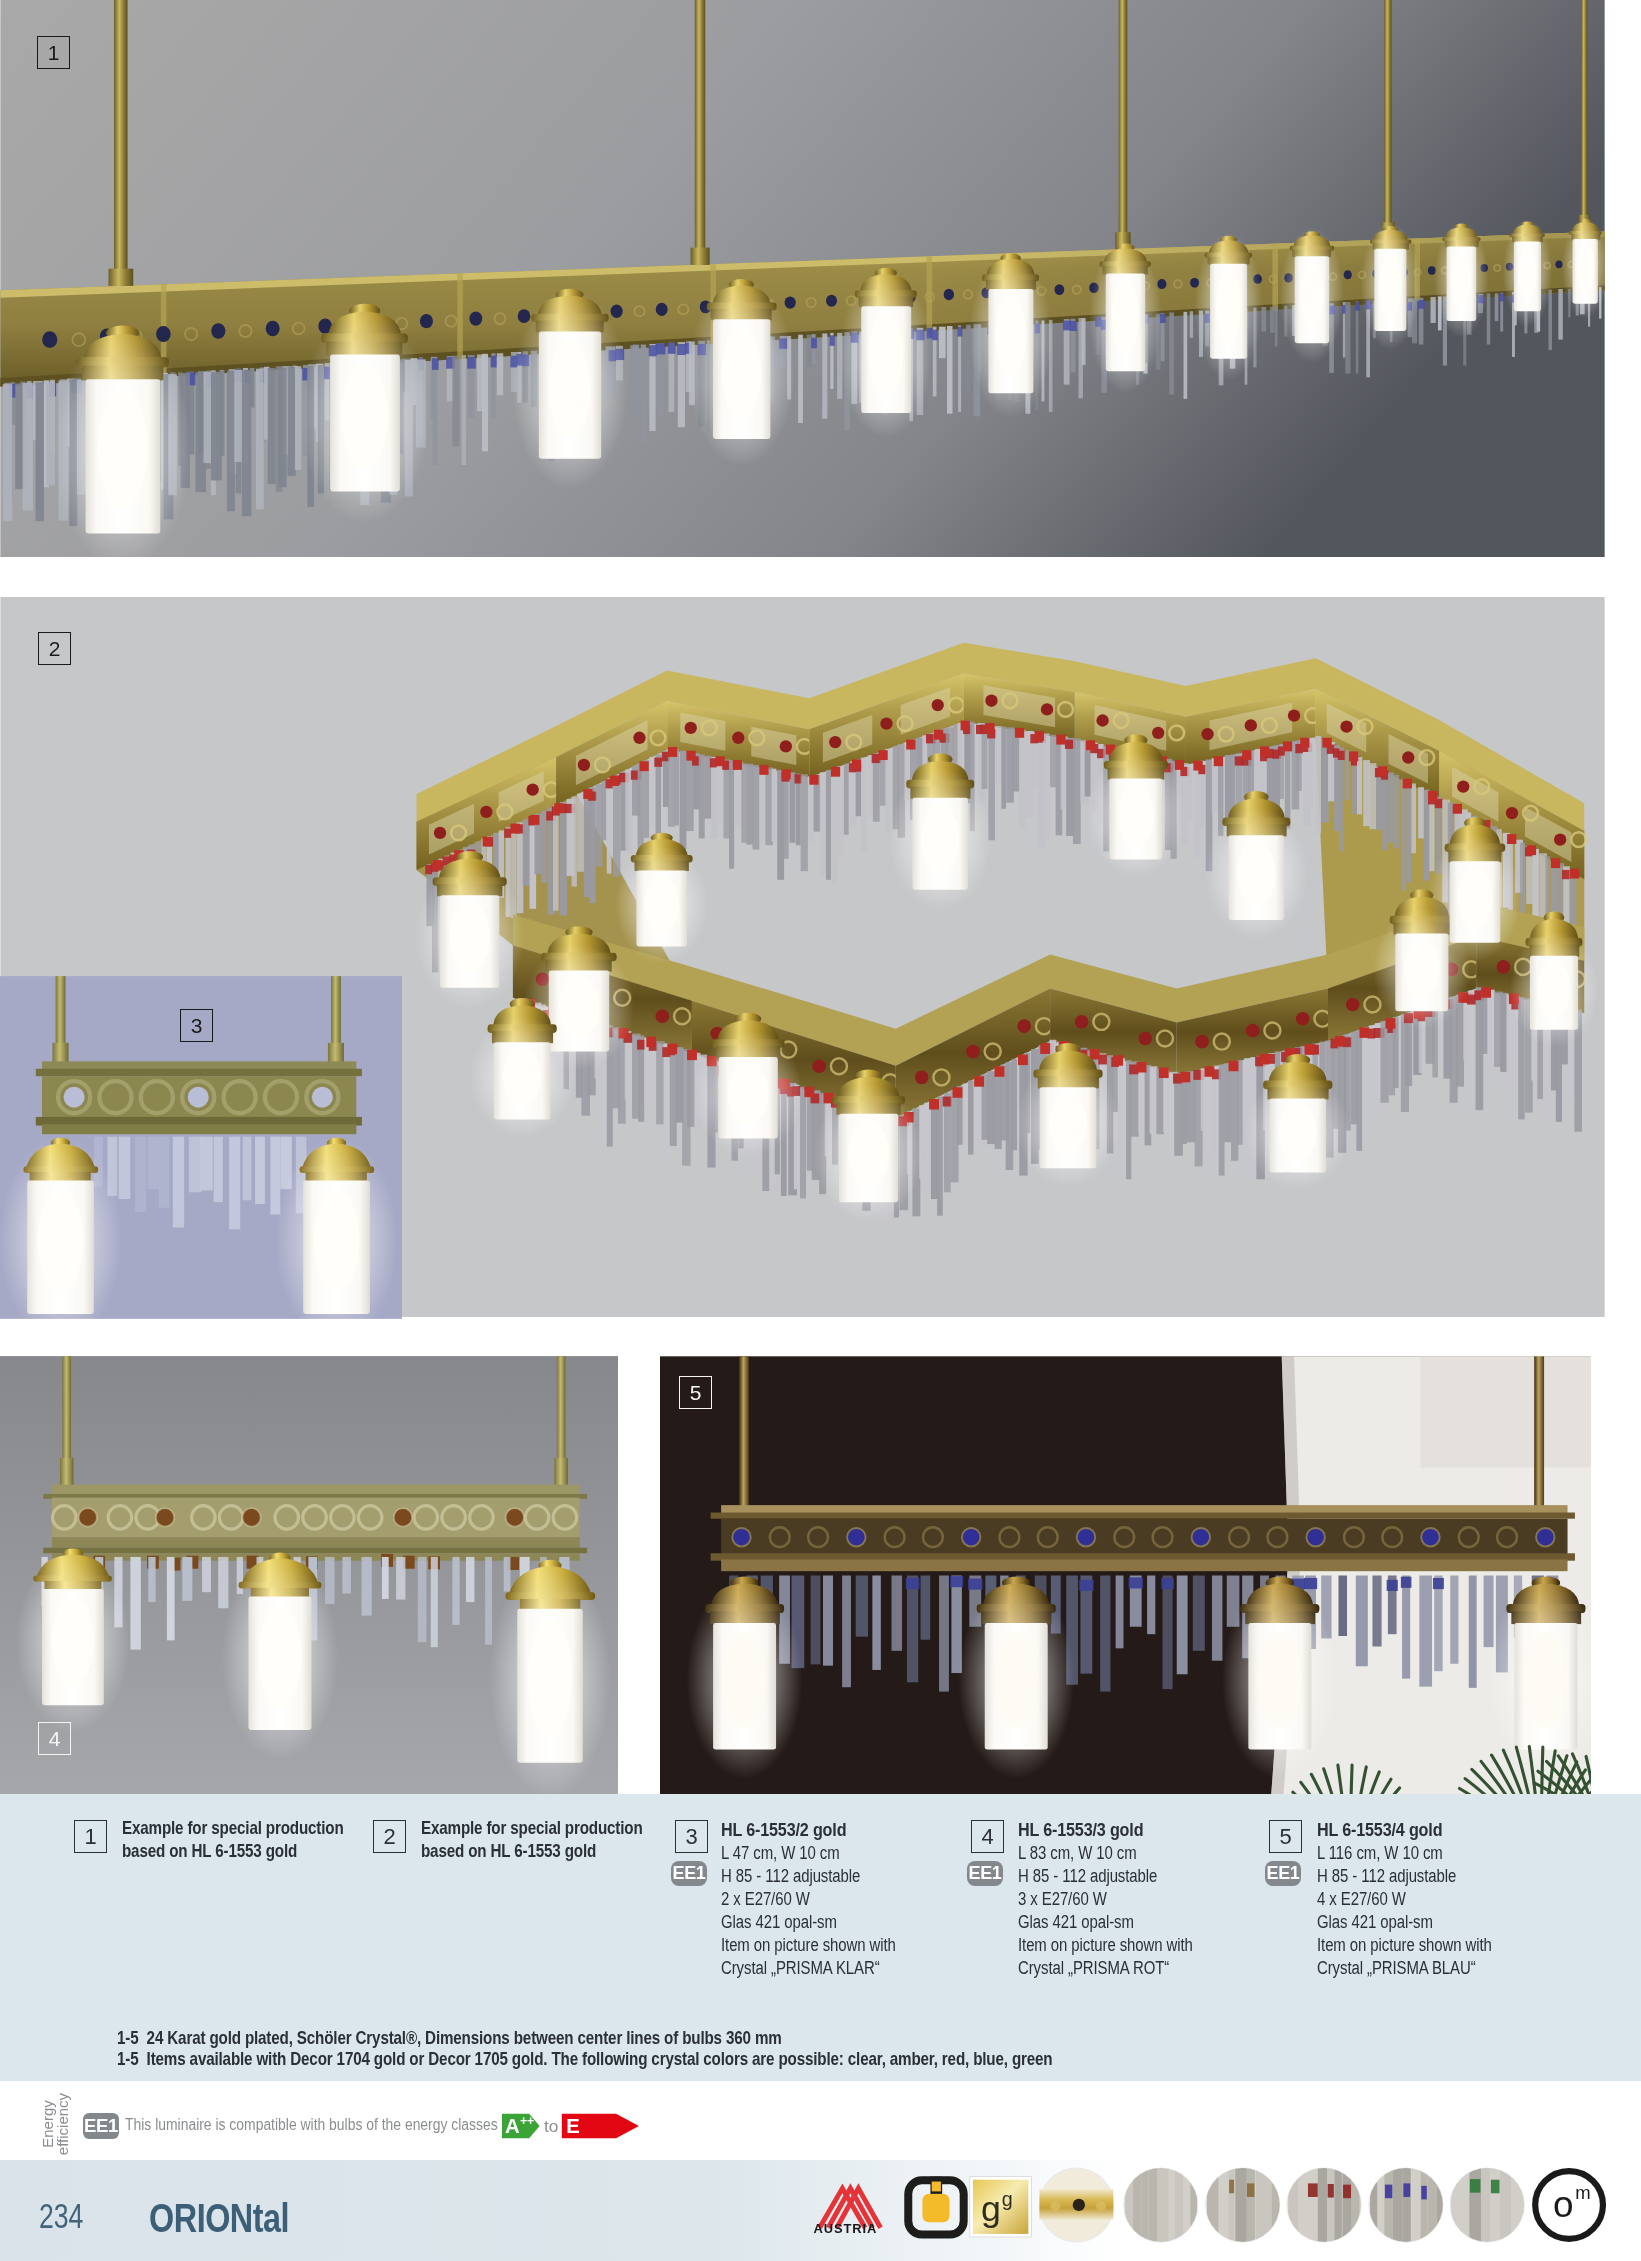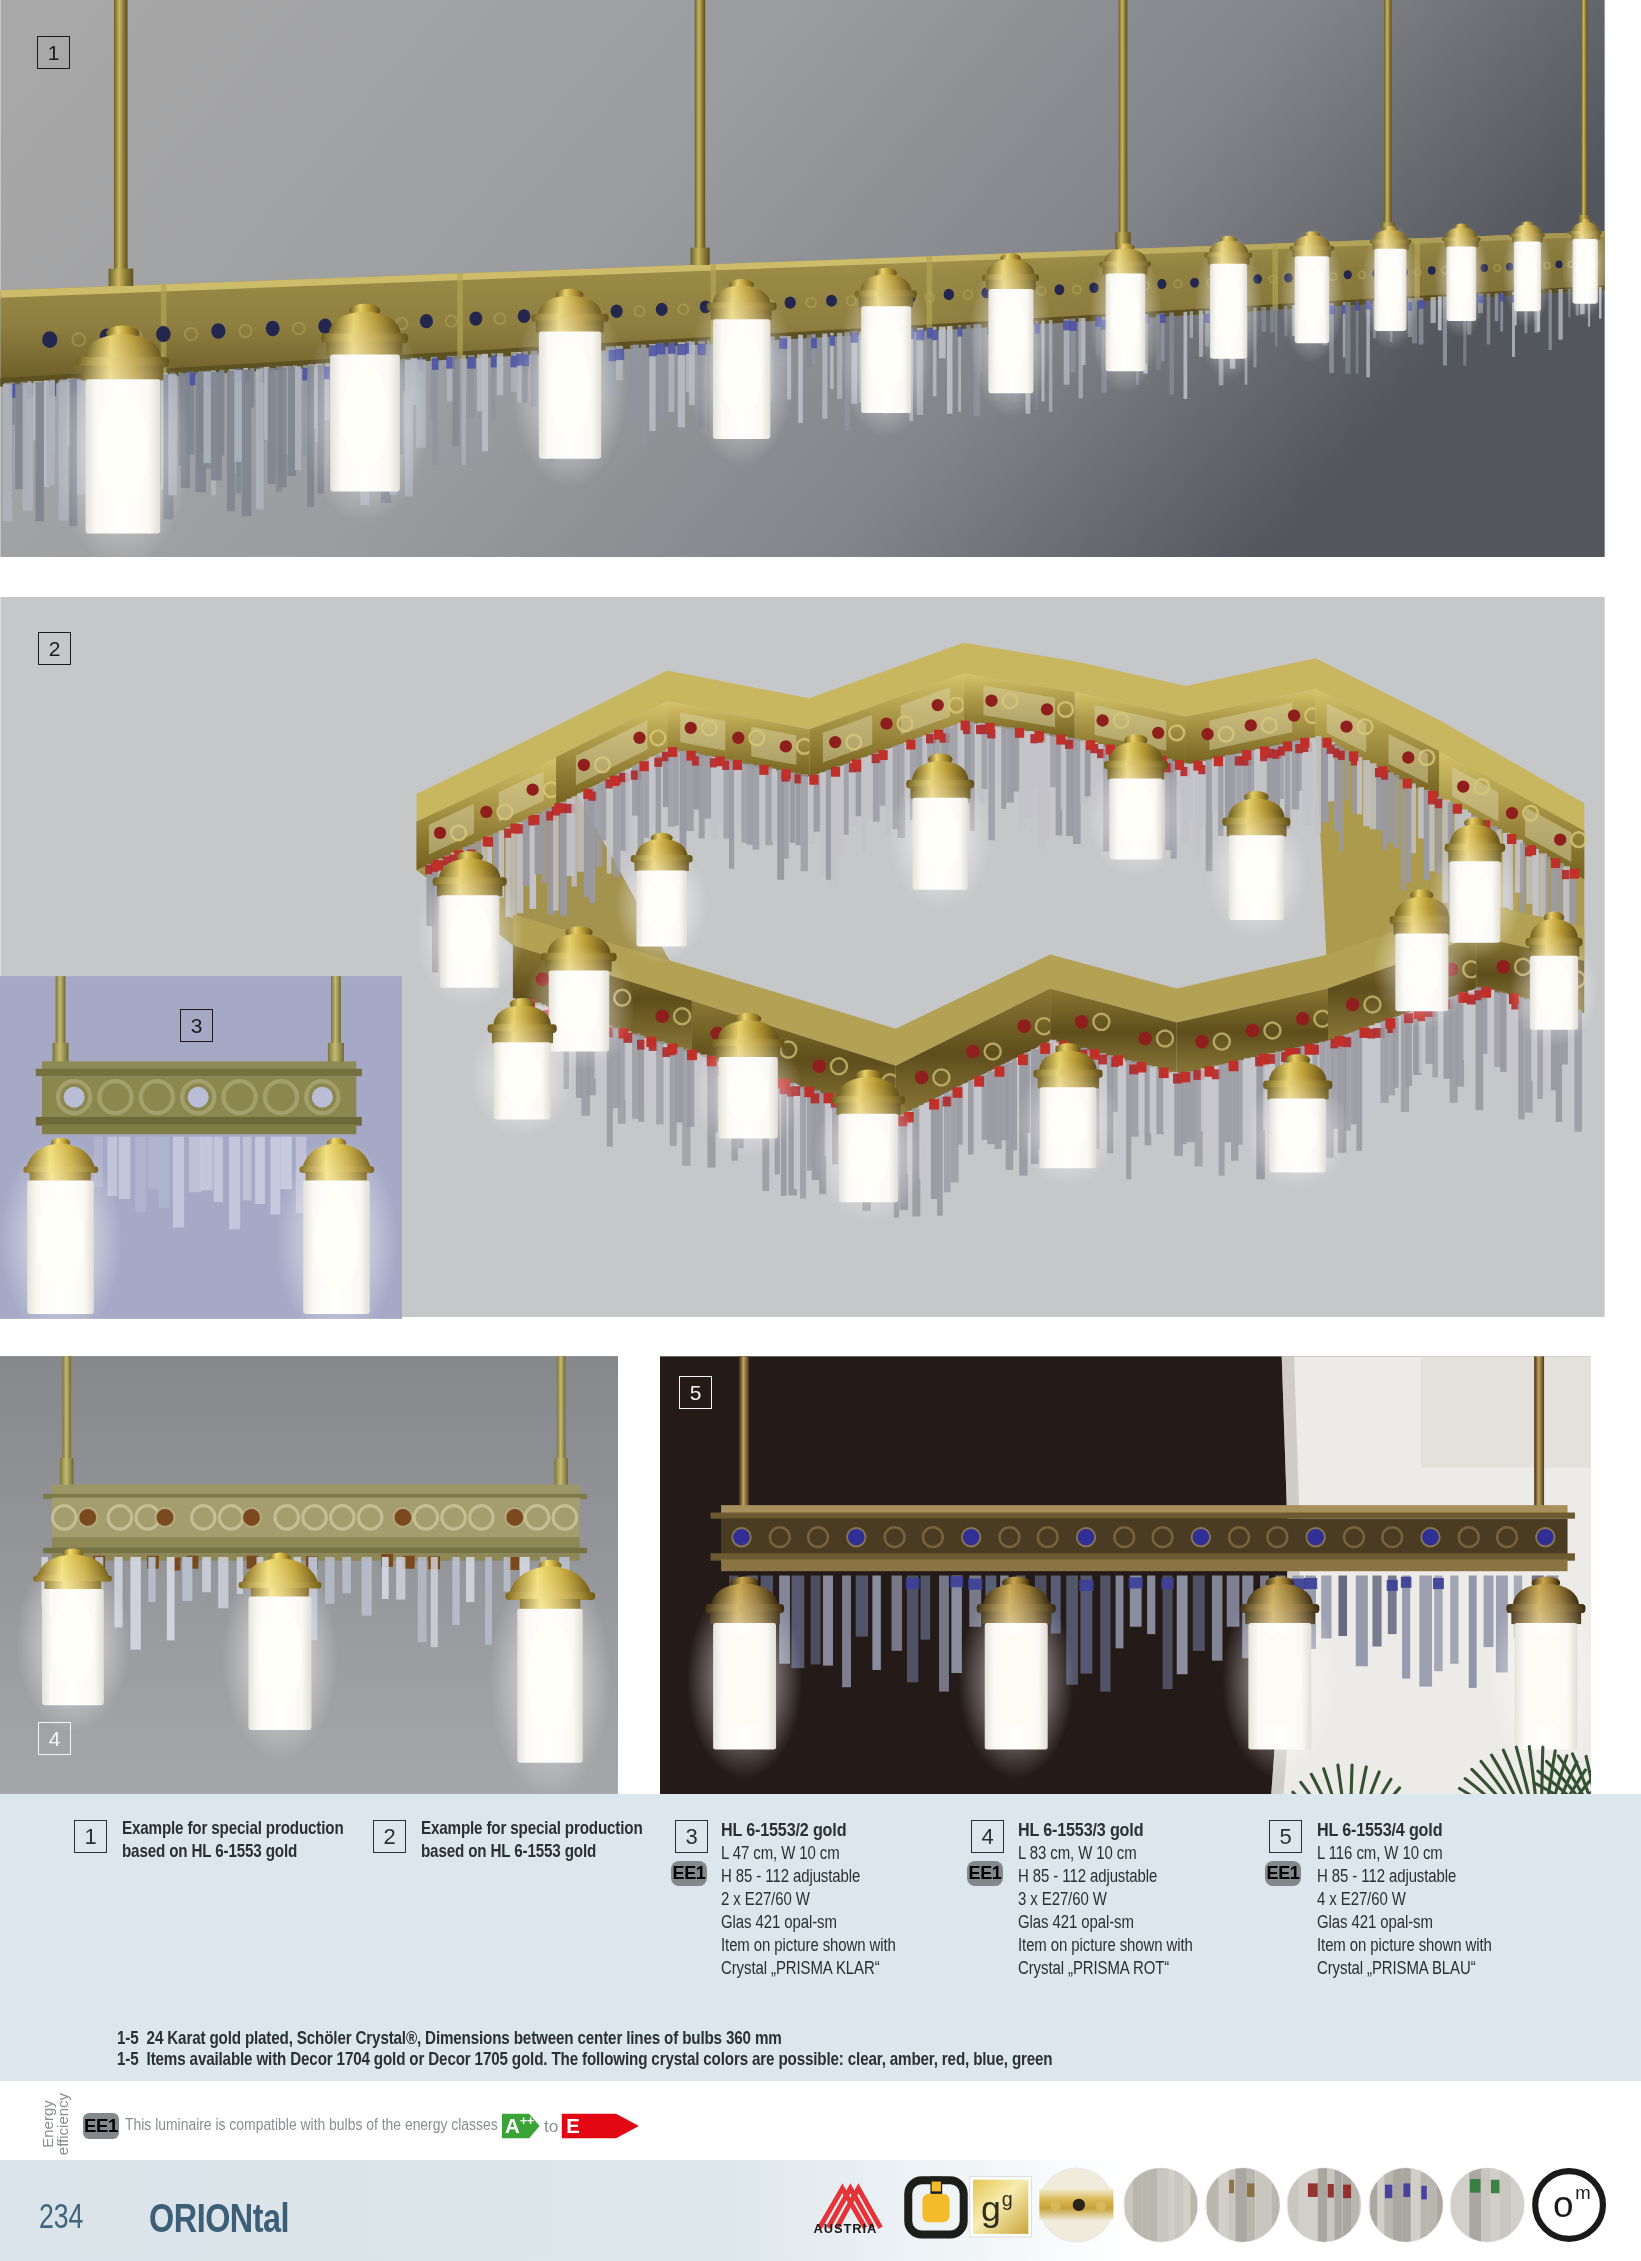--- a/index.html
+++ b/index.html
@@ -4,21 +4,21 @@
 <style>
 html,body{margin:0;padding:0;}
 body{width:1641px;height:2261px;background:#ffffff;font-family:"Liberation Sans",sans-serif;position:relative;overflow:hidden;}
 .abs{position:absolute;}
 .lbl{position:absolute;width:31px;height:31px;border:1.9px solid #1a1a1a;display:flex;align-items:center;justify-content:center;font-size:21px;color:#1a1a1a;}
 .lblw{position:absolute;width:31px;height:31px;border:1.9px solid #f4f4f4;display:flex;align-items:center;justify-content:center;font-size:21px;color:#f6f6f6;}
 .itembox{position:absolute;width:31px;height:31px;border:1.9px solid #2b3036;display:flex;align-items:center;justify-content:center;font-size:22px;color:#2b3036;}
 .itemtxt{position:absolute;font-size:19px;line-height:23px;font-weight:bold;color:#2b3036;letter-spacing:-0.2px;transform:scaleX(0.80);transform-origin:0 0;white-space:nowrap;}
 .itemtxt2{position:absolute;font-size:17.6px;line-height:23px;font-weight:normal;color:#2b3036;letter-spacing:-0.1px;transform:scaleX(0.85);transform-origin:0 0;white-space:nowrap;}
 .itemtxt2 b{font-size:19px;letter-spacing:-0.2px;}
-.ee1{position:absolute;width:36px;height:25px;background:#82888c;border-radius:8px;color:#000000;font-weight:bold;font-size:18px;display:flex;align-items:center;justify-content:center;letter-spacing:-0.3px;}
+.ee1{position:absolute;width:36px;height:25px;background:#82888c;border-radius:8px;color:#ffffff;font-weight:bold;font-size:18px;display:flex;align-items:center;justify-content:center;letter-spacing:-0.3px;}
 </style>
 </head>
 <body>
 <div class="abs" style="left:0;top:0;width:1605px;height:557px;">
 <svg width="1605" height="557" viewBox="0 0 2598 902">
 <defs>
 <linearGradient id="p1bg" x1="0" y1="0" x2="1" y2="0.30">
 <stop offset="0" stop-color="#a9a9a9"></stop>
           <stop offset="0.45" stop-color="#9c9da0"></stop>
           <stop offset="0.75" stop-color="#83858a"></stop>

